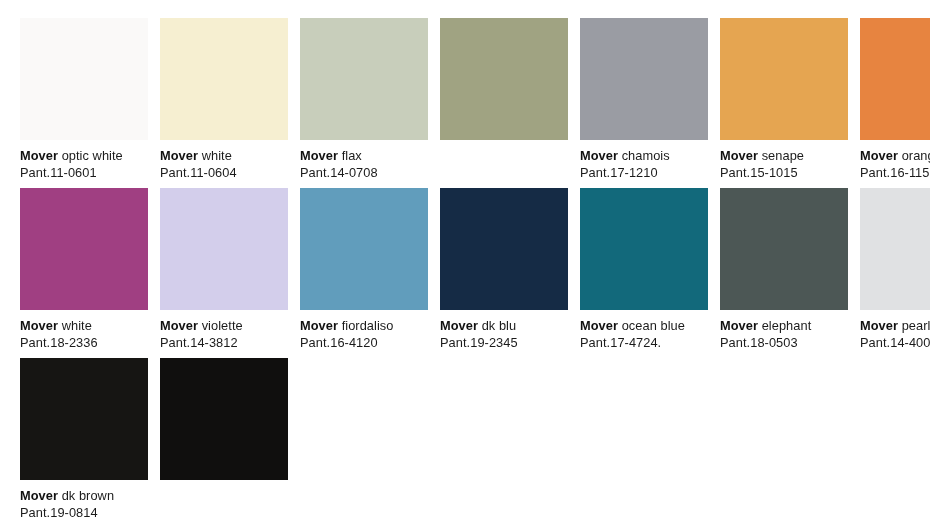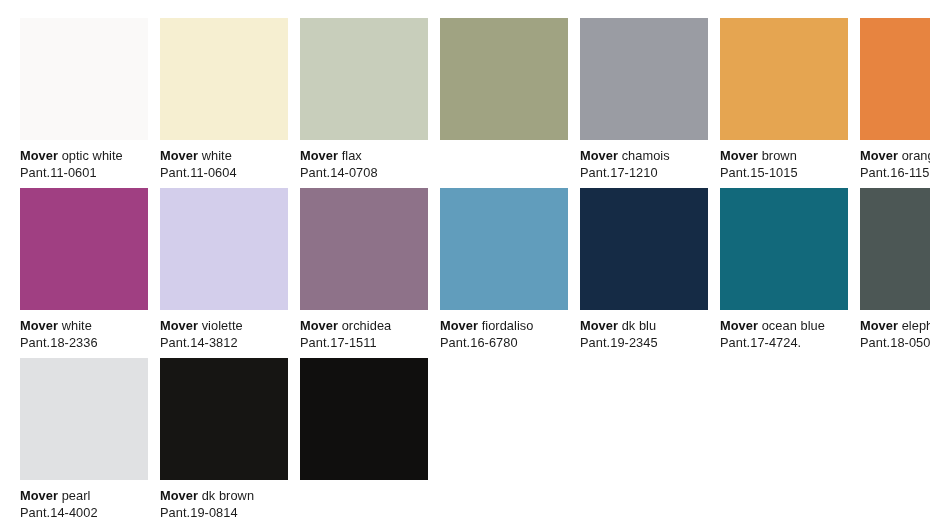--- a/index.html
+++ b/index.html
@@ -96,41 +96,37 @@
       </div>
       <div class="swatch-cell">
         <div class="swatch-chip" style="background-color: rgb(160, 163, 130);"></div>
       </div>
       <div class="swatch-cell">
         <div class="swatch-chip" style="background-color: rgb(154, 156, 163);"></div>
         <div class="swatch-caption"><span class="brand">Mover</span> <span class="cname">chamois</span><span class="line-break"></span><span class="code">Pant.17-1210</span></div>
       </div>
       <div class="swatch-cell">
         <div class="swatch-chip" style="background-color: rgb(229, 165, 81);"></div>
-        <div class="swatch-caption"><span class="brand">Mover</span> <span class="cname">brown</span><span class="line-break"></span><span class="code">Pant.15-1015</span></div>
+        <div class="swatch-caption"><span class="brand">Mover</span> <span class="cname">senape</span><span class="line-break"></span><span class="code">Pant.15-1015</span></div>
       </div>
       <div class="swatch-cell">
         <div class="swatch-chip" style="background-color: rgb(231, 132, 64);"></div>
         <div class="swatch-caption"><span class="brand">Mover</span> <span class="cname">orange</span><span class="line-break"></span><span class="code">Pant.16-1150</span></div>
       </div>
       <div class="swatch-cell">
         <div class="swatch-chip" style="background-color: rgb(160, 63, 130);"></div>
         <div class="swatch-caption"><span class="brand">Mover</span> <span class="cname">white</span><span class="line-break"></span><span class="code">Pant.18-2336</span></div>
       </div>
       <div class="swatch-cell">
         <div class="swatch-chip" style="background-color: rgb(211, 206, 235);"></div>
         <div class="swatch-caption"><span class="brand">Mover</span> <span class="cname">violette</span><span class="line-break"></span><span class="code">Pant.14-3812</span></div>
       </div>
       <div class="swatch-cell">
-        <div class="swatch-chip" style="background-color: rgb(142, 114, 137);"></div>
-        <div class="swatch-caption"><span class="brand">Mover</span> <span class="cname">orchidea</span><span class="line-break"></span><span class="code">Pant.17-1511</span></div>
-      </div>
-      <div class="swatch-cell">
         <div class="swatch-chip" style="background-color: rgb(97, 157, 188);"></div>
-        <div class="swatch-caption"><span class="brand">Mover</span> <span class="cname">fiordaliso</span><span class="line-break"></span><span class="code">Pant.16-6780</span></div>
+        <div class="swatch-caption"><span class="brand">Mover</span> <span class="cname">fiordaliso</span><span class="line-break"></span><span class="code">Pant.16-4120</span></div>
       </div>
       <div class="swatch-cell">
         <div class="swatch-chip" style="background-color: rgb(21, 43, 69);"></div>
         <div class="swatch-caption"><span class="brand">Mover</span> <span class="cname">dk blu</span><span class="line-break"></span><span class="code">Pant.19-2345</span></div>
       </div>
       <div class="swatch-cell">
         <div class="swatch-chip" style="background-color: rgb(18, 105, 123);"></div>
         <div class="swatch-caption wrap-flow"><span class="brand">Mover</span> <span class="cname">ocean blue</span> <span class="code">Pant.17-4724.</span></div>
       </div>
       <div class="swatch-cell">

